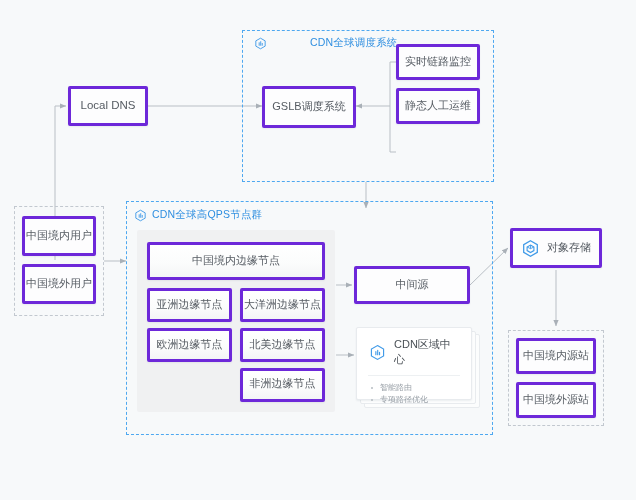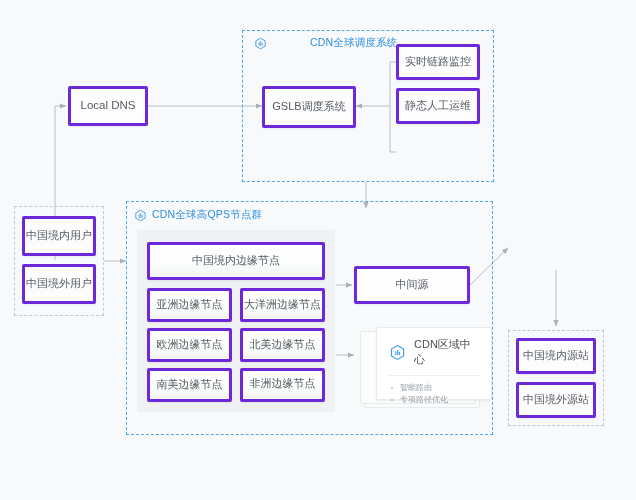--- a/index.html
+++ b/index.html
@@ -182,53 +182,60 @@
   </div>
   <div class="box grad" style="left:240px;top:288px;width:85px;height:34px;">
     <span>大洋洲边缘节点</span>
   </div>
   <div class="box grad" style="left:147px;top:328px;width:85px;height:34px;">
     <span>欧洲边缘节点</span>
   </div>
   <div class="box grad" style="left:240px;top:328px;width:85px;height:34px;">
     <span>北美边缘节点</span>
   </div>
-  <div class="box grad" style="left:147px;top:368px;width:85px;height:34px;">
-    <span>南美边缘节点</span>
-  </div>
   <div class="box grad" style="left:240px;top:368px;width:85px;height:34px;font-family:Liberation Mono, monospace;">
     <span>非洲边缘节点</span>
   </div>
 
   <div class="box" style="left:354px;top:266px;width:116px;height:38px;align-items:center;">
     <span>中间源</span>
   </div>
 
   <div class="card-stack2" style="left:364px;top:334px;width:116px;height:74px;"></div>
   <div class="card-stack1" style="left:360px;top:331px;width:116px;height:73px;"></div>
 
-  <div class="card" style="left:356px;top:327px;width:116px;height:73px;margin-left:20px;">
+  <div class="card" style="left:356px;top:327px;width:116px;height:73px;">
     <div class="card-head">
       <span class="ic">
         <svg width="17" height="17" viewBox="0 0 24 24">
           <path d="M12 2.2 L20.6 7.1 L20.6 16.9 L12 21.8 L3.4 16.9 L3.4 7.1 Z" fill="none" stroke="#3f9ae8" stroke-width="1.6"></path>
           <path d="M9.7 15.2 L9.7 10.8 M12.3 15.2 L12.3 8.9 M14.9 15.2 L14.9 11.9" stroke="#3f9ae8" stroke-width="1.6" stroke-linecap="round"></path>
         </svg>
       </span>
       <span class="t">CDN区域中心</span>
     </div>
     <div class="card-sep"></div>
     <div class="card-bullets">
       <ul>
         <li>智能路由</li>
         <li>专项路径优化</li>
       </ul>
     </div>
   </div>
 
+  <div class="box" style="left:510px;top:228px;width:92px;height:40px;justify-content:flex-start;padding-left:8px;gap:7px;">
+    <span class="ic">
+      <svg width="19" height="19" viewBox="0 0 24 24">
+        <path d="M12 2.2 L20.6 7.1 L20.6 16.9 L12 21.8 L3.4 16.9 L3.4 7.1 Z" fill="none" stroke="#3f9ae8" stroke-width="1.6"></path>
+        <path d="M12 7.6 L16.3 10.1 L16.3 14.6 L12 17.1 L7.7 14.6 L7.7 10.1 Z" fill="none" stroke="#3f9ae8" stroke-width="1.4"></path>
+        <path d="M12 7.6 L12 12.2 M12 12.2 L16.3 10.1 M12 12.2 L7.7 10.1" stroke="#3f9ae8" stroke-width="1.1"></path>
+      </svg>
+    </span>
+    <span>对象存储</span>
+  </div>
 
   <div class="dgroup grey" style="left:508px;top:330px;width:96px;height:96px;"></div>
 
   <div class="box" style="left:516px;top:338px;width:80px;height:36px;">
     <span>中国境内源站</span>
   </div>
   <div class="box" style="left:516px;top:382px;width:80px;height:36px;">
     <span>中国境外源站</span>
   </div>
 

